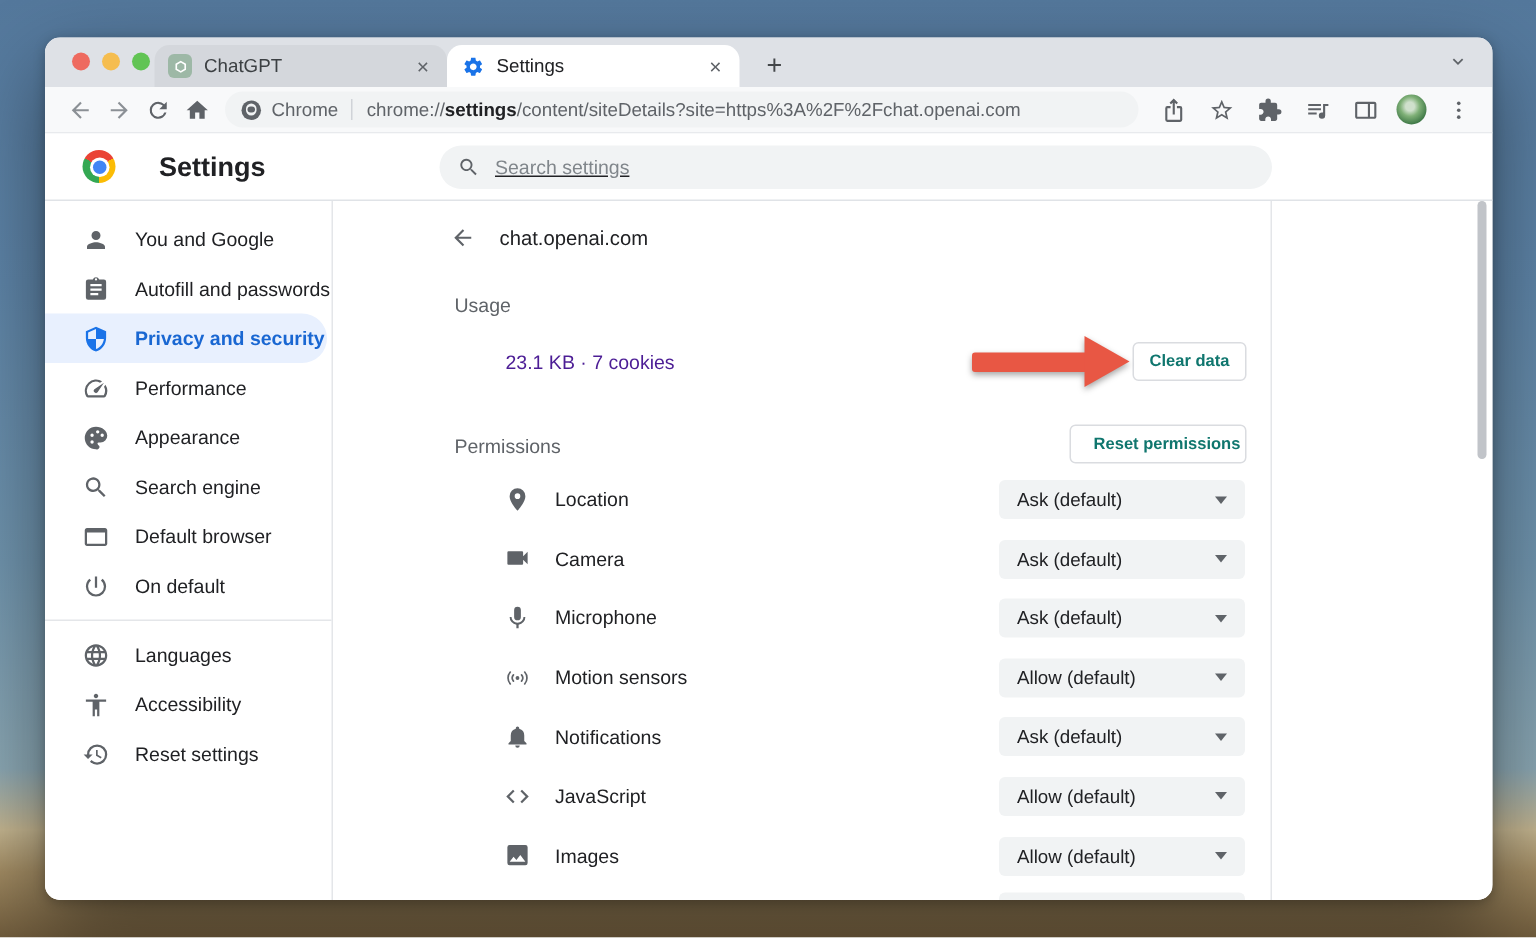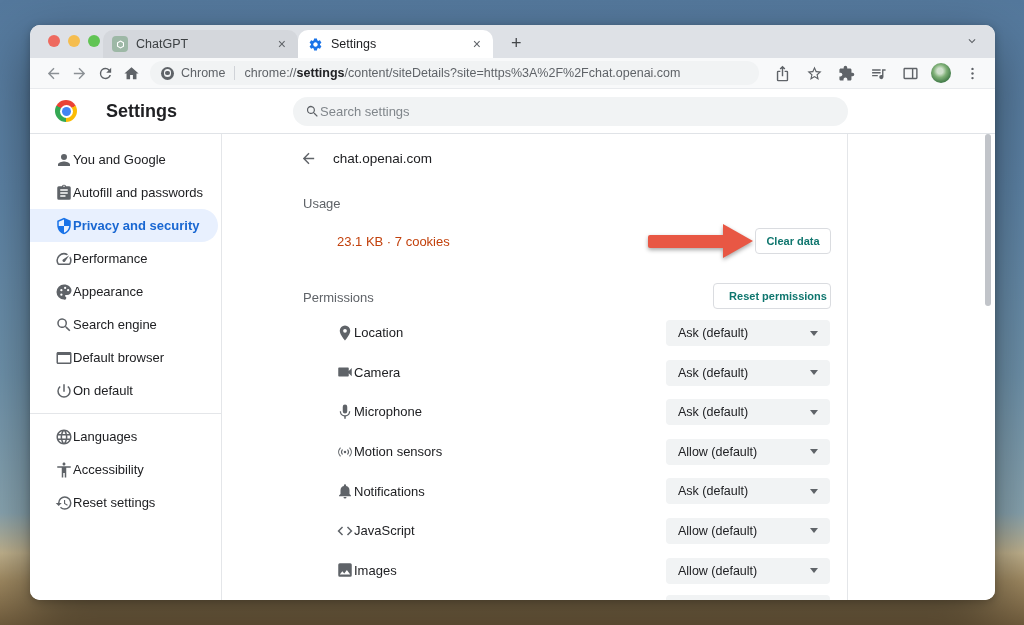--- a/index.html
+++ b/index.html
@@ -57,57 +57,57 @@
 
   
   .s-header{ height:45px; background:#fff; border-bottom:1px solid #e0e3e7; position:relative; display:flex; align-items:center; padding-left:25px; flex:none; }
   .chrome-logo{ width:22px; height:22px; border-radius:50%; position:relative; flex:none;
     background:conic-gradient(from 60deg,#fbbc05 0 120deg,#34a853 0 240deg,#ea4335 0 360deg); }
   .chrome-logo::before{ content:""; position:absolute; inset:4.5px; border-radius:50%; background:#fff; }
   .chrome-logo::after{ content:""; position:absolute; inset:6.5px; border-radius:50%; background:#4285f4; }
   .s-title{ font-size:18px; font-weight:600; color:#202124; margin-left:29px; }
   .s-search{ position:absolute; left:263px; top:8px; width:555px; height:29px; background:#f1f3f4; border-radius:15px; display:flex; align-items:center; padding:0 12px; }
   .s-search svg{ width:15px; height:15px; fill:#5f6368; flex:none; }
-  .s-search input{ border:none; outline:none; background:transparent; font-family:inherit; font-size:13px; color:#202124; margin-left:0; width:100%; }
+  .s-search input{ border:none; outline:none; background:transparent; font-family:inherit; font-size:13px; color:#202124; margin-left:10px; width:100%;text-decoration:underline; }
   .s-search input::placeholder{ color:#80868b; }
 
   
   .s-body{ flex:1; position:relative; background:#fff; overflow:hidden; }
 
   .sidebar{ position:absolute; left:0; top:0; bottom:0; width:191px; padding-top:9px; }
   .nav-item{ height:33px; display:flex; align-items:center; padding-left:25px; border-radius:0 17px 17px 0; cursor:pointer; }
   .nav-icon{ width:18px; height:18px; color:#5f6368; flex:none; display:flex; }
   .nav-icon svg{ width:18px; height:18px; fill:currentColor; }
-  .nav-label{ font-size:13px; color:#202124; white-space:nowrap; }
+  .nav-label{ font-size:13px; color:#202124; margin-left:17px; white-space:nowrap; }
   .nav-item.active{ background:#e8f0fe; margin-right:3px; }
   .nav-item.active .nav-icon{ color:#1a73e8; }
   .nav-item.active .nav-label{ color:#1967d2; font-weight:700; }
   .nav-divider{ height:1px; background:#e4e6e9; margin:6px 0; }
 
   .card-border-left{ position:absolute; left:191px; top:0; bottom:0; width:1px; background:#e4e6e9; }
   .card-border-right{ position:absolute; left:817px; top:0; bottom:0; width:1px; background:#e4e6e9; }
 
   .page{ position:absolute; left:0; top:0; right:0; bottom:0; }
   .back-btn{ position:absolute; left:266px; top:12px; width:24px; height:24px; display:flex; align-items:center; justify-content:center; color:#5f6368; border-radius:50%; }
   .back-btn svg{ width:17px; height:17px; fill:currentColor; }
   .site-name{ position:absolute; left:303px; top:17px; font-size:13.5px; color:#202124;text-align:right; }
   .sec-label{ position:absolute; left:273px; font-size:13px; color:#5f6368; }
   .usage-label{ top:62px; }
-  .usage-value{ position:absolute; left:307px; top:100px; font-size:13px; color:#c2410c; }
+  .usage-value{ position:absolute; left:307px; top:100px; font-size:13px; color:#4c1d95; }
   .btn-outline{ position:absolute; height:26px; background:#fff; border:1px solid #dadce0; border-radius:4px;
     color:#0f766e; font-size:11px; font-weight:600; font-family:inherit; display:flex; align-items:center; justify-content:center; cursor:pointer; }
   .clear-data{ left:725px; top:94px; width:76px; }
   .perms-label{ top:156px; }
   .reset-perms{ left:683px; top:149px; width:118px;padding-left:12px; }
 
   .perm-list{ position:absolute; left:0; right:0; top:179px; }
   .perm-row{ height:39.6px; position:relative; display:flex; align-items:center; }
   .perm-icon{ width:18px; height:18px; color:#5f6368; margin-left:306px; flex:none; display:flex; }
   .perm-icon svg{ width:18px; height:18px; fill:currentColor; }
-  .perm-label{ font-size:13px; color:#202124; }
+  .perm-label{ font-size:13px; color:#202124; margin-left:16px; }
   .perm-select{ position:absolute; left:636px; top:7px; width:164px; height:26px; background:#f1f3f4; border-radius:4px;
     display:flex; align-items:center; padding:0 12px; font-size:12.5px; color:#202124; cursor:pointer; }
   .perm-select .caret{ margin-left:auto; width:0; height:0; border-left:4.5px solid transparent; border-right:4.5px solid transparent; border-top:5px solid #5f6368; }
   .perm-partial{ position:absolute; left:636px; top:461px; width:164px; height:6px; background:#f1f3f4; border-radius:4px 4px 0 0; }
 
   .scrollbar{ position:absolute; left:955px; top:0; width:6px; height:172px; background:#c1c4c9; border-radius:3px; }
 
   
   .arrow{ position:absolute; left:618px; top:90px; width:105px; height:34px; filter:drop-shadow(0 2px 2px rgba(0,0,0,.35)); }
   .arrow .shaft{ position:absolute; left:0; top:10.5px; width:77px; height:13px; background:#e85744; border-radius:2px 0 0 2px; }

